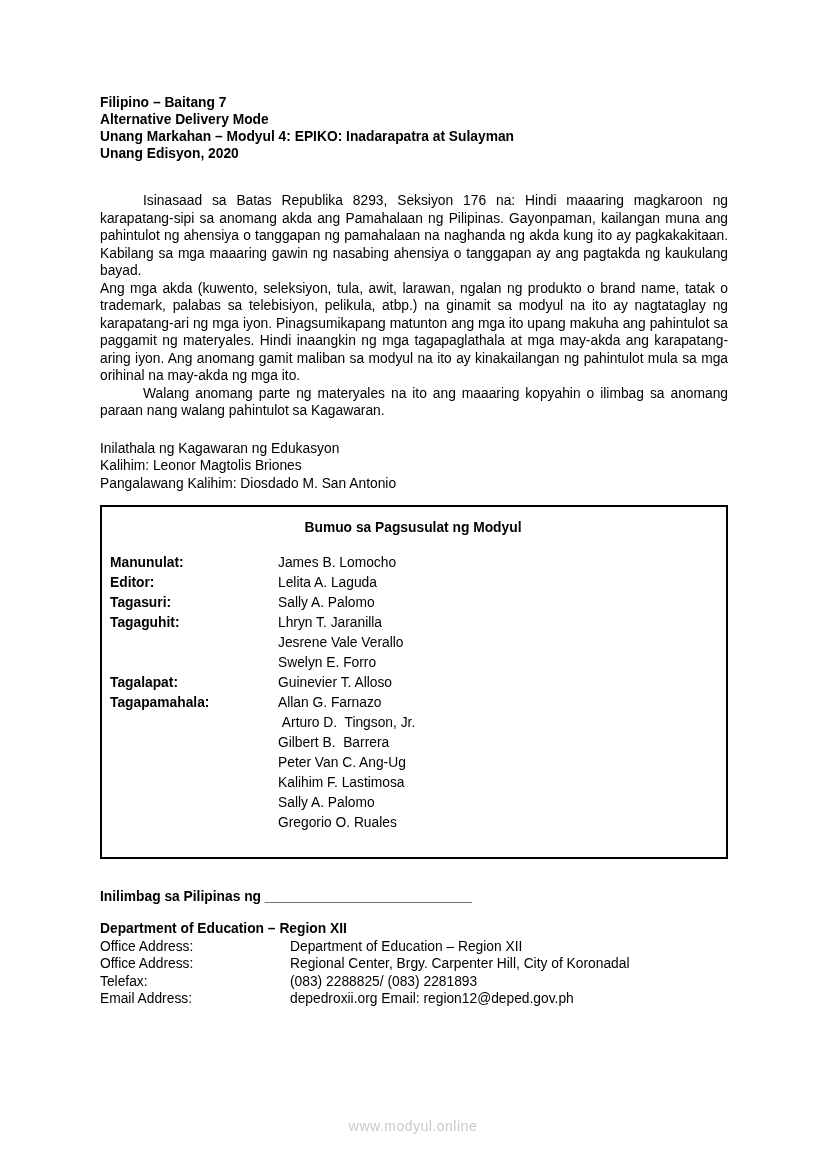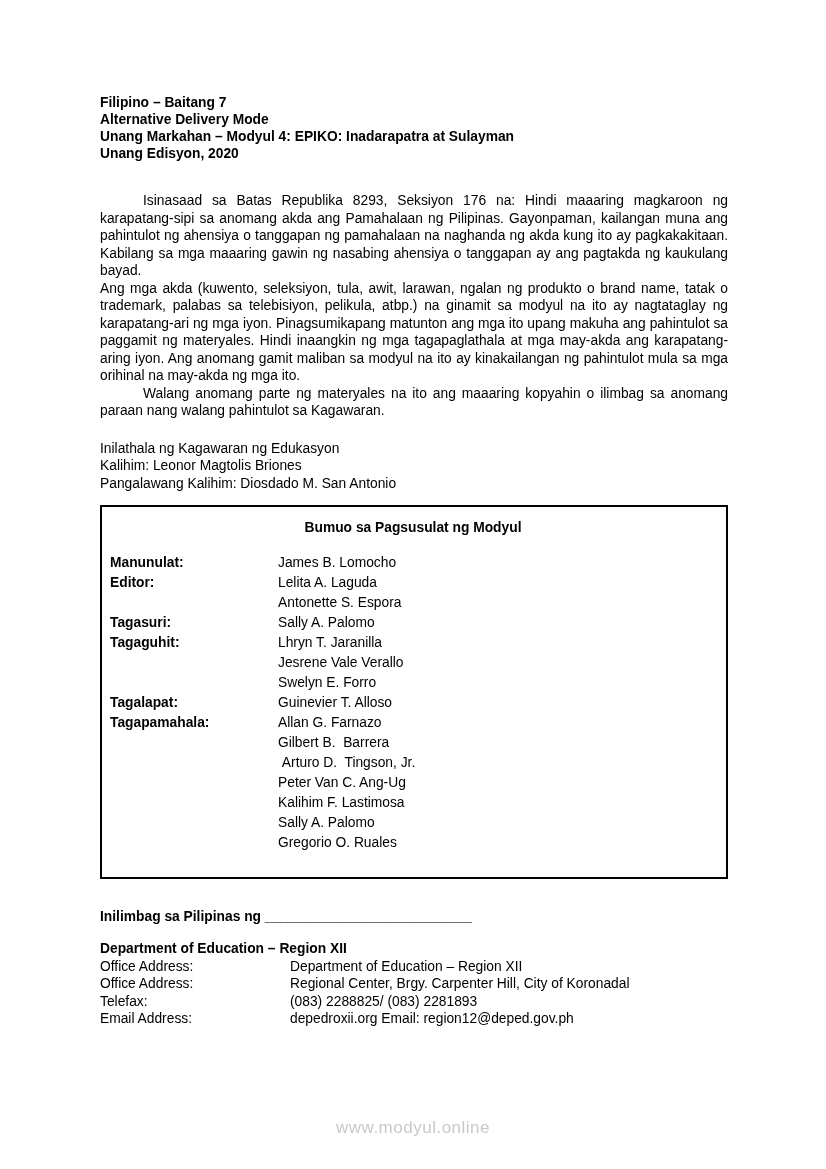--- a/index.html
+++ b/index.html
@@ -36,21 +36,21 @@
   .printed-line { margin-top: 29px; font-weight: bold; line-height: 17.5px; }
   .office-title { margin-top: 15px; font-weight: bold; line-height: 17.5px; }
   .office-row { display: flex; line-height: 17.5px; gap: 48px; }
   .office-label { flex: 0 0 142px; }
   .office-value { white-space: pre-wrap; }
   .watermark {
     position: absolute;
     left: 0; right: 0;
     top: 1118px;
     text-align: center;
-    font-size: 17px;
+    font-size: 14px;
     letter-spacing: 0.5px;
     color: #c9c9c9;
   }
 </style>
 </head>
 <body>
 
 <div class="page">
 
   <div class="header-block">
@@ -75,24 +75,20 @@
     <div class="credits-rows">
         <div class="credit-row">
         <span class="credit-label">Manunulat:</span>
         <span class="credit-name">James B. Lomocho</span>
       </div>
         <div class="credit-row">
         <span class="credit-label">Editor:</span>
         <span class="credit-name">Lelita A. Laguda</span>
       </div>
         <div class="credit-row">
-        <span class="credit-label"></span>
-        <span class="credit-name">Antonette S. Espora</span>
-      </div>
-        <div class="credit-row">
         <span class="credit-label">Tagasuri:</span>
         <span class="credit-name">Sally A. Palomo</span>
       </div>
         <div class="credit-row">
         <span class="credit-label">Tagaguhit:</span>
         <span class="credit-name">Lhryn T. Jaranilla</span>
       </div>
         <div class="credit-row">
         <span class="credit-label"></span>
         <span class="credit-name">Jesrene Vale Verallo</span>
@@ -104,25 +100,25 @@
         <div class="credit-row">
         <span class="credit-label">Tagalapat:</span>
         <span class="credit-name">Guinevier T. Alloso</span>
       </div>
         <div class="credit-row">
         <span class="credit-label">Tagapamahala:</span>
         <span class="credit-name">Allan G. Farnazo</span>
       </div>
         <div class="credit-row">
         <span class="credit-label"></span>
-        <span class="credit-name">Gilbert B.  Barrera</span>
+        <span class="credit-name"> Arturo D.  Tingson, Jr.</span>
       </div>
         <div class="credit-row">
         <span class="credit-label"></span>
-        <span class="credit-name"> Arturo D.  Tingson, Jr.</span>
+        <span class="credit-name">Gilbert B.  Barrera</span>
       </div>
         <div class="credit-row">
         <span class="credit-label"></span>
         <span class="credit-name">Peter Van C. Ang-Ug</span>
       </div>
         <div class="credit-row">
         <span class="credit-label"></span>
         <span class="credit-name">Kalihim F. Lastimosa</span>
       </div>
         <div class="credit-row">

